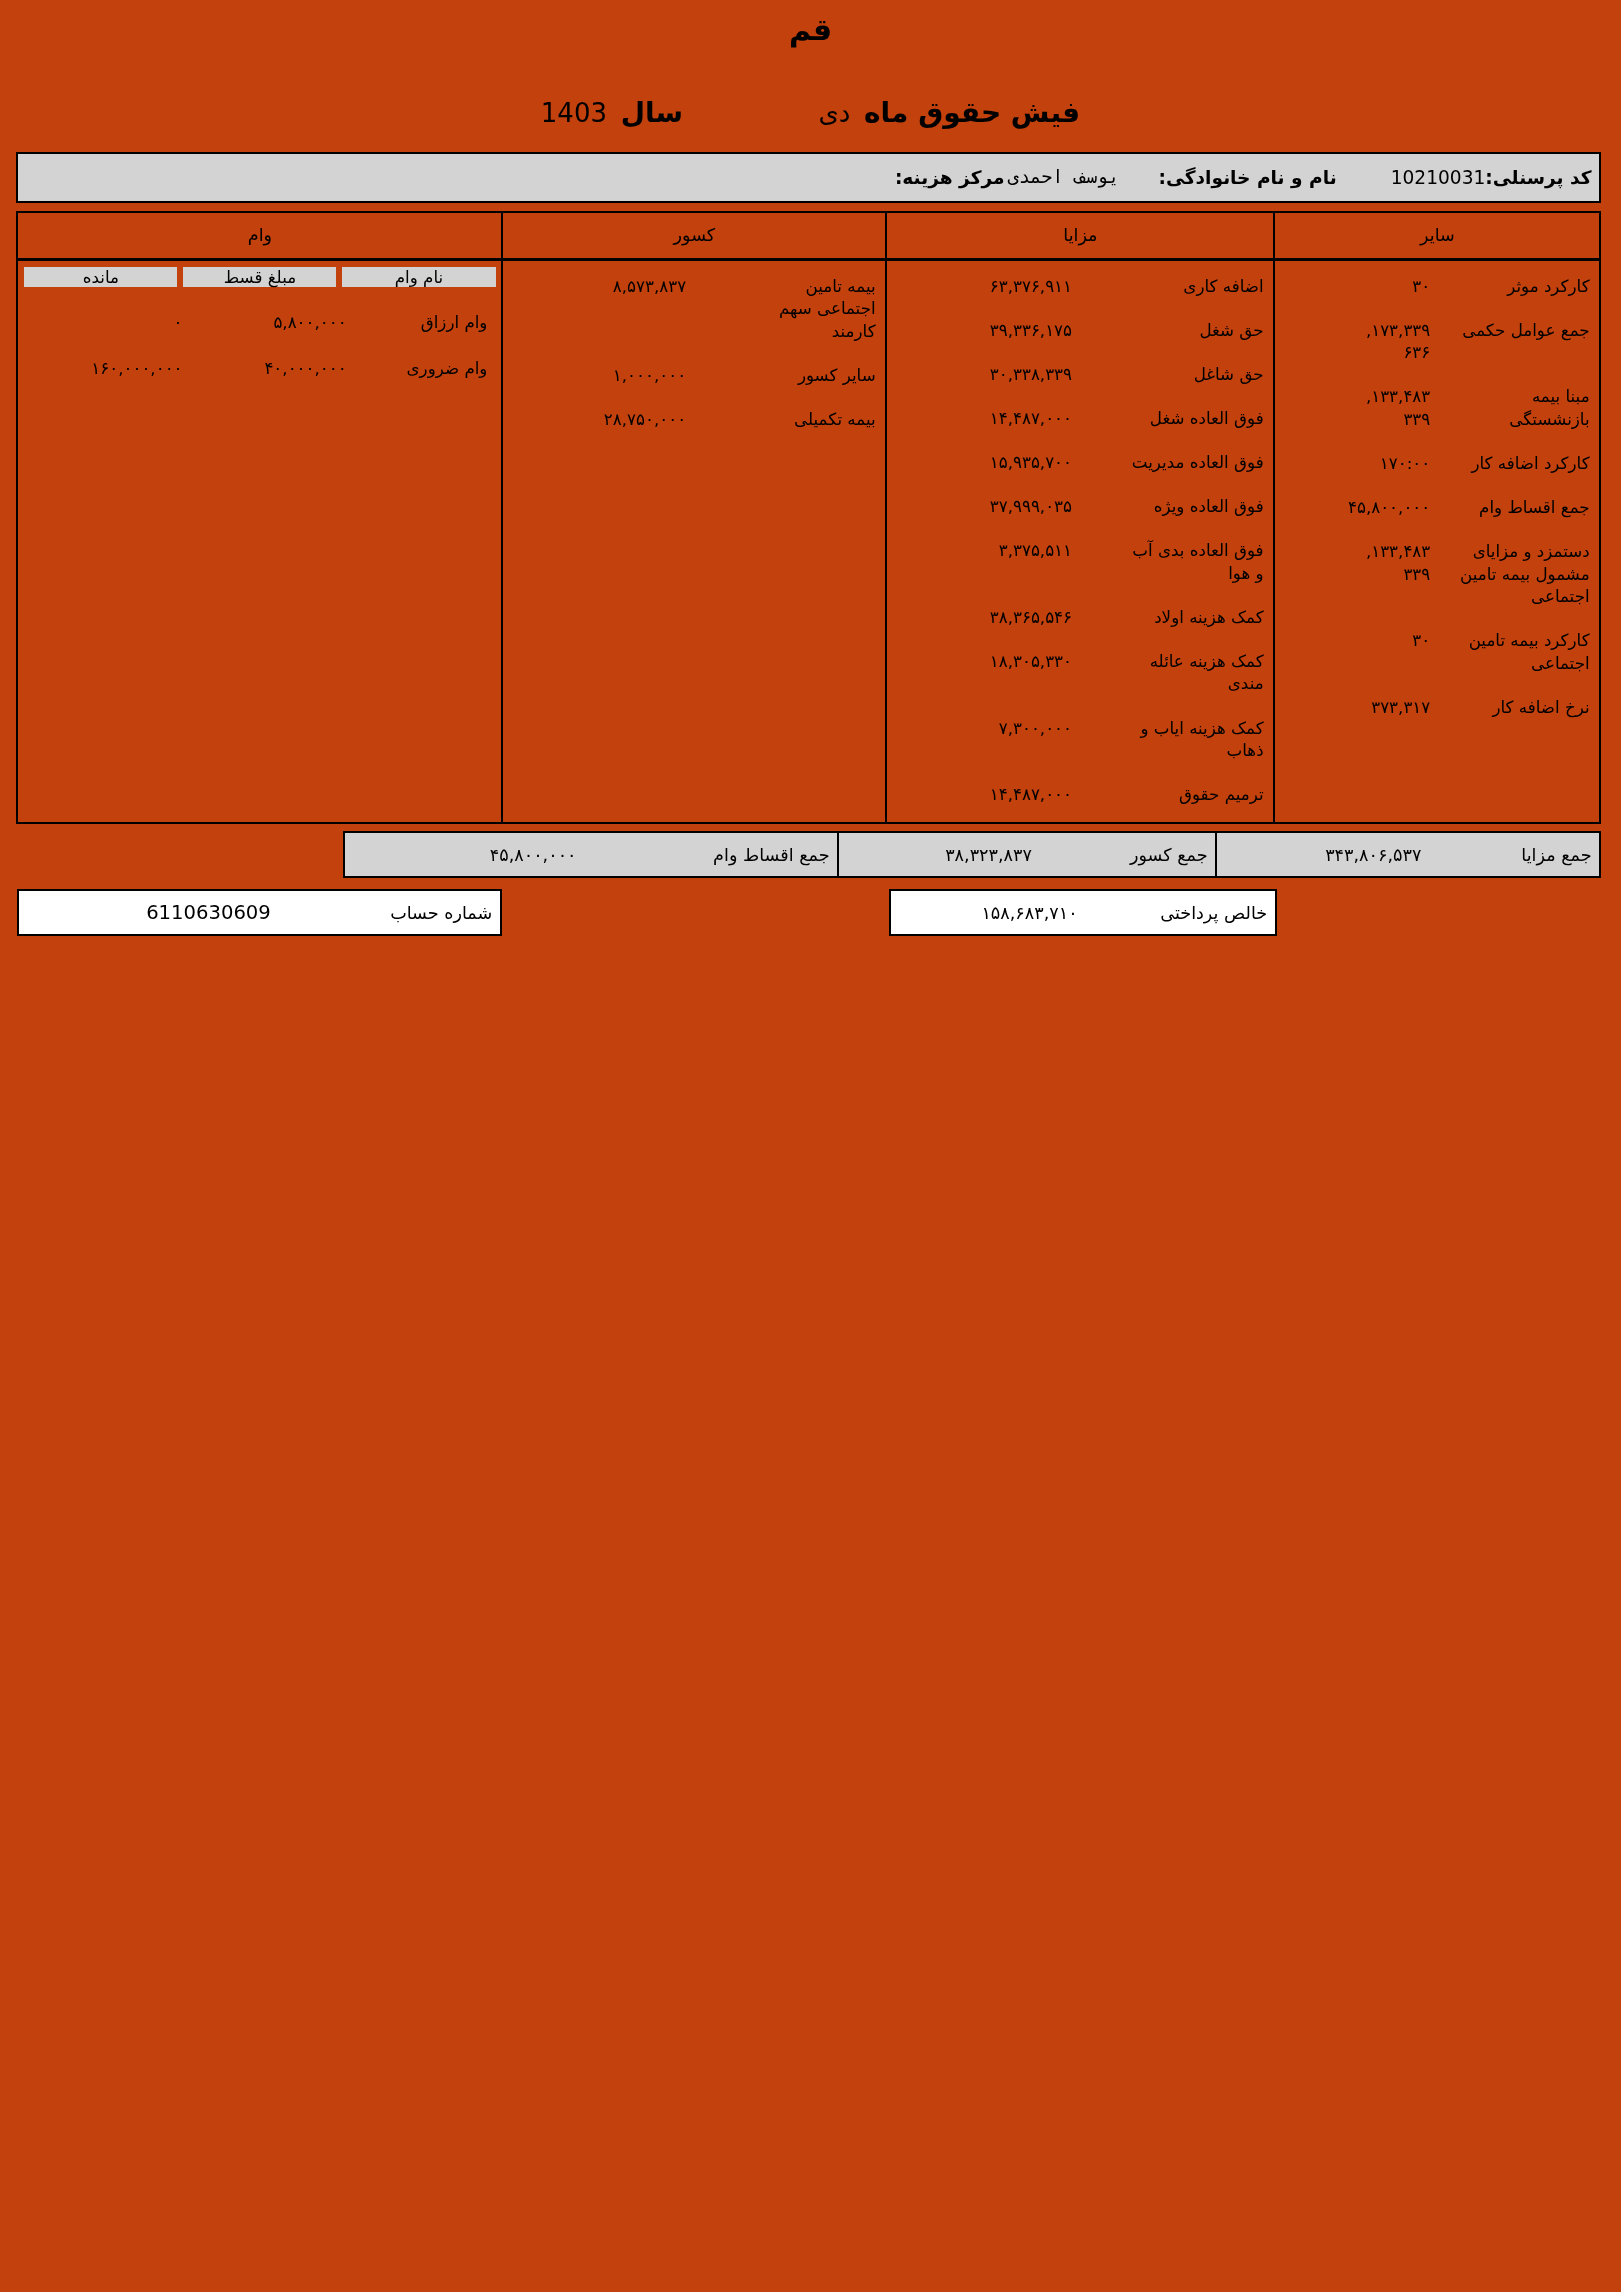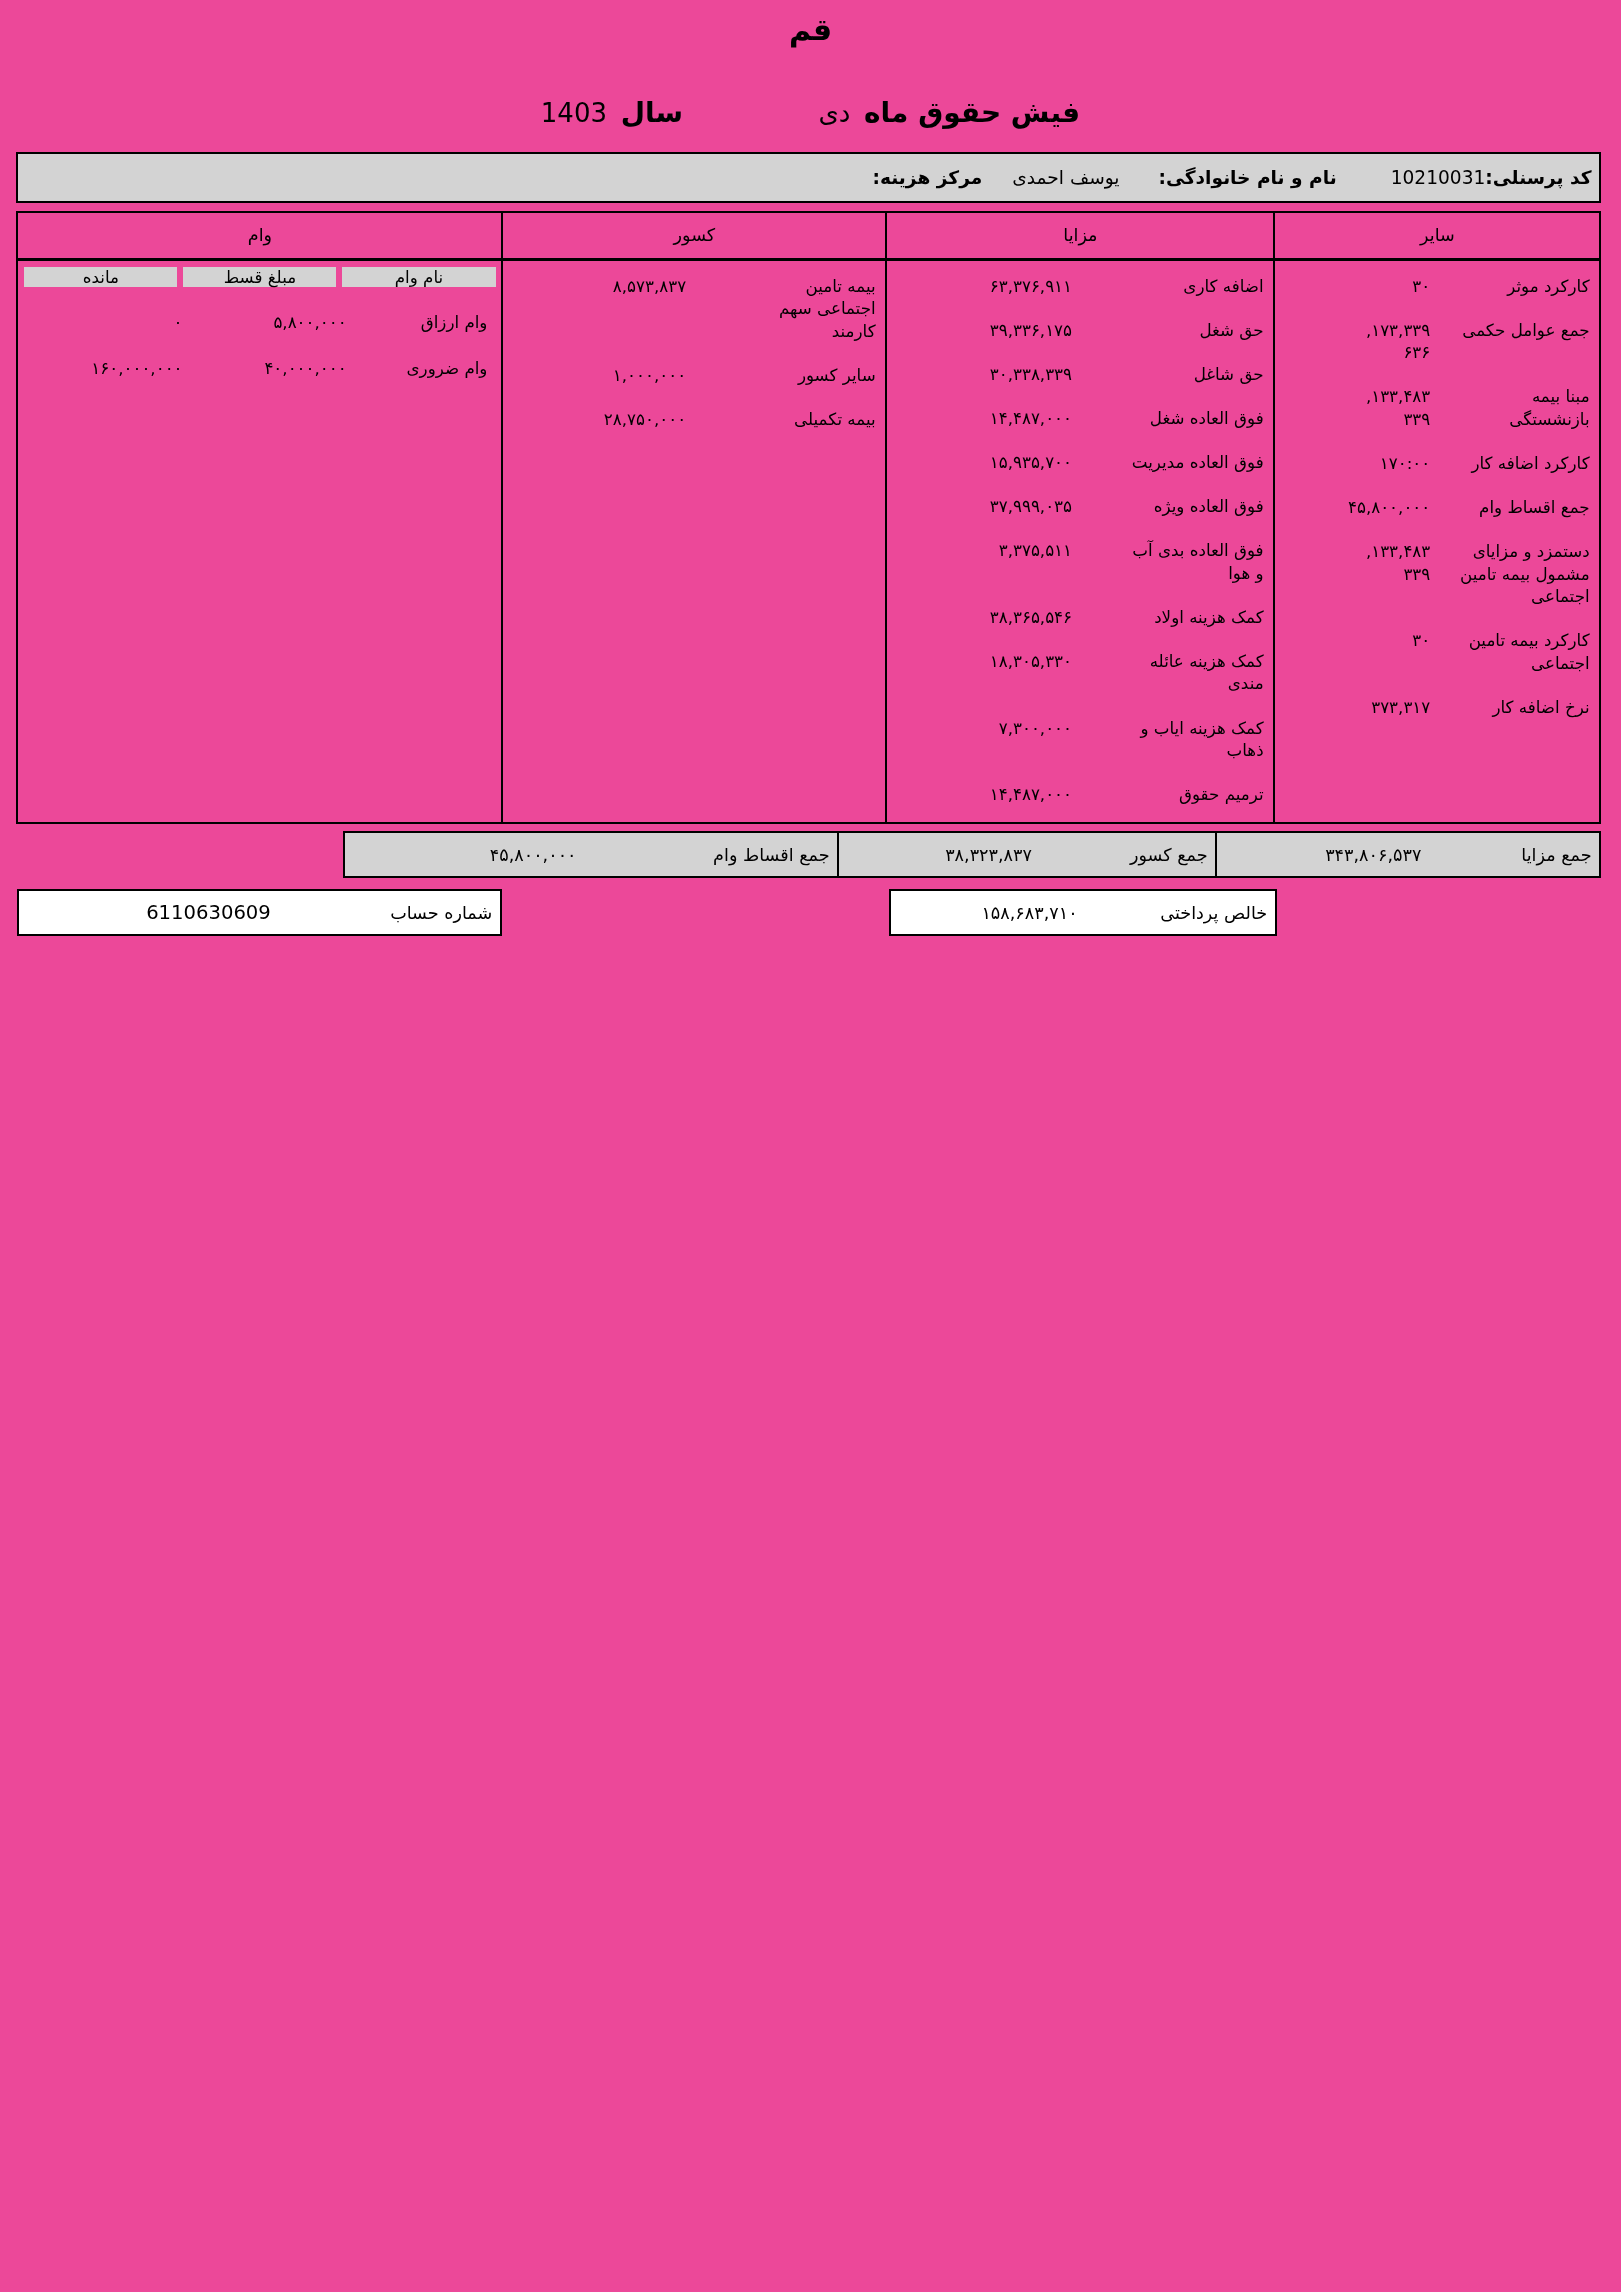--- a/index.html
+++ b/index.html
@@ -1,17 +1,17 @@
 <!DOCTYPE html>
 <html lang="fa"><head>
 <meta charset="utf-8">
 <style>
   html,body { margin:0; padding:0; background:#fff; }
   .sheet {
-    position:relative; width:1621px; height:2293px; background:#ec4899;
+    position:relative; width:1621px; height:2293px; background:#c2410c;
     font-family:"DejaVu Sans", sans-serif; direction:rtl; color:#000;
   }
   
   .city-title {
     position:absolute; top:11.8px; left:0; width:100%;
     text-align:center; font-size:30px; font-weight:bold;
   }
   .subtitle {
     position:absolute; top:96px; left:0; width:100%;
     display:flex; justify-content:center; align-items:baseline; gap:13.7px;
@@ -20,21 +20,21 @@
   .subtitle .val { font-size:26px; }
   .subtitle .gap { display:inline-block; width:108px; }
   .latin { direction:ltr; unicode-bidi:embed; }
   
   .info-bar {
     position:absolute; top:152px; right:19.6px; width:1585px; height:51px;
     background:#d3d3d3; border:2.9px solid #000; box-sizing:border-box;
     display:flex; align-items:center; font-size:18.6px; padding:0 7.8px;
   }
   .info-bar .b { font-weight:bold; }
-  .m55 { margin-left:54px; } .m40 { margin-left:39px; } .m18 { margin-left:30px; }
+  .m55 { margin-left:54px; } .m40 { margin-left:39px; } .m18 { margin-left:3px;font-family:Liberation Mono, monospace; }
   .m470 { margin-left:461px; }
   
   .main-table {
     position:absolute; top:211px; right:19.6px; width:1585px; height:613px;
     border:2.9px solid #000; box-sizing:border-box; display:flex; direction:rtl;
   }
   .panel { box-sizing:border-box; overflow:hidden; }
   .panel + .panel { border-left:0; }
   .panel:not(:first-child) { border-right:2.9px solid #000; }
   .p-other      { width:324px; }

